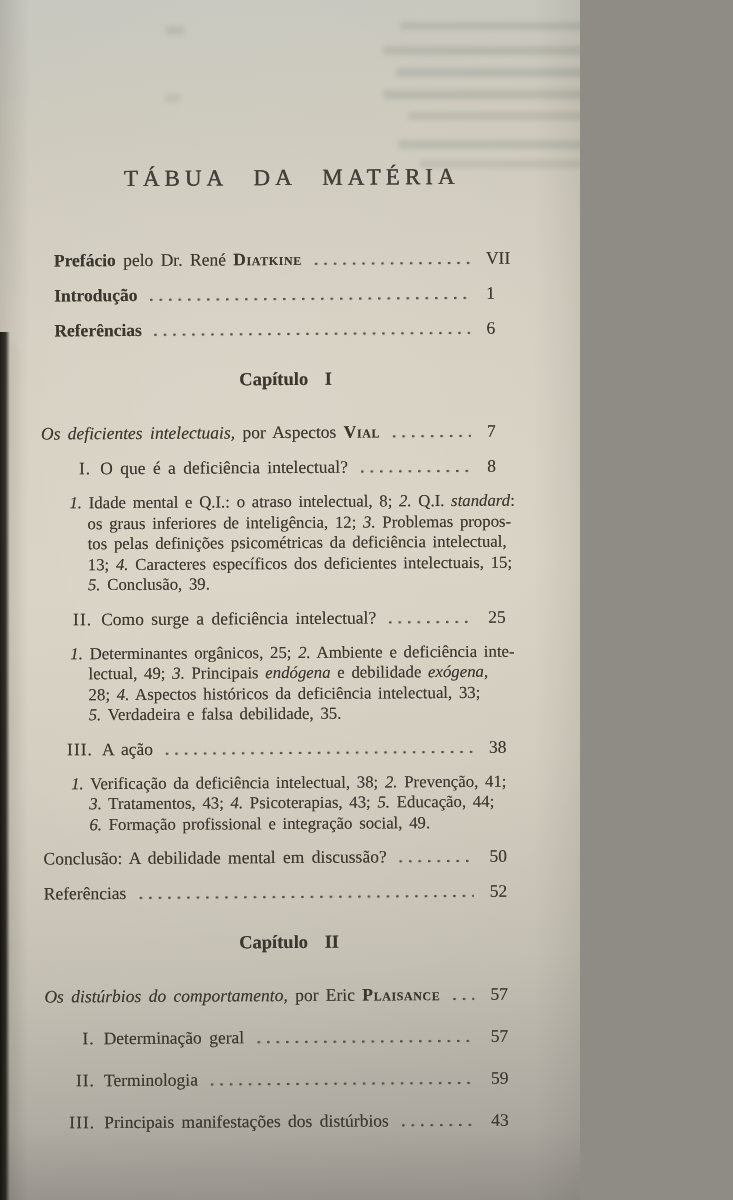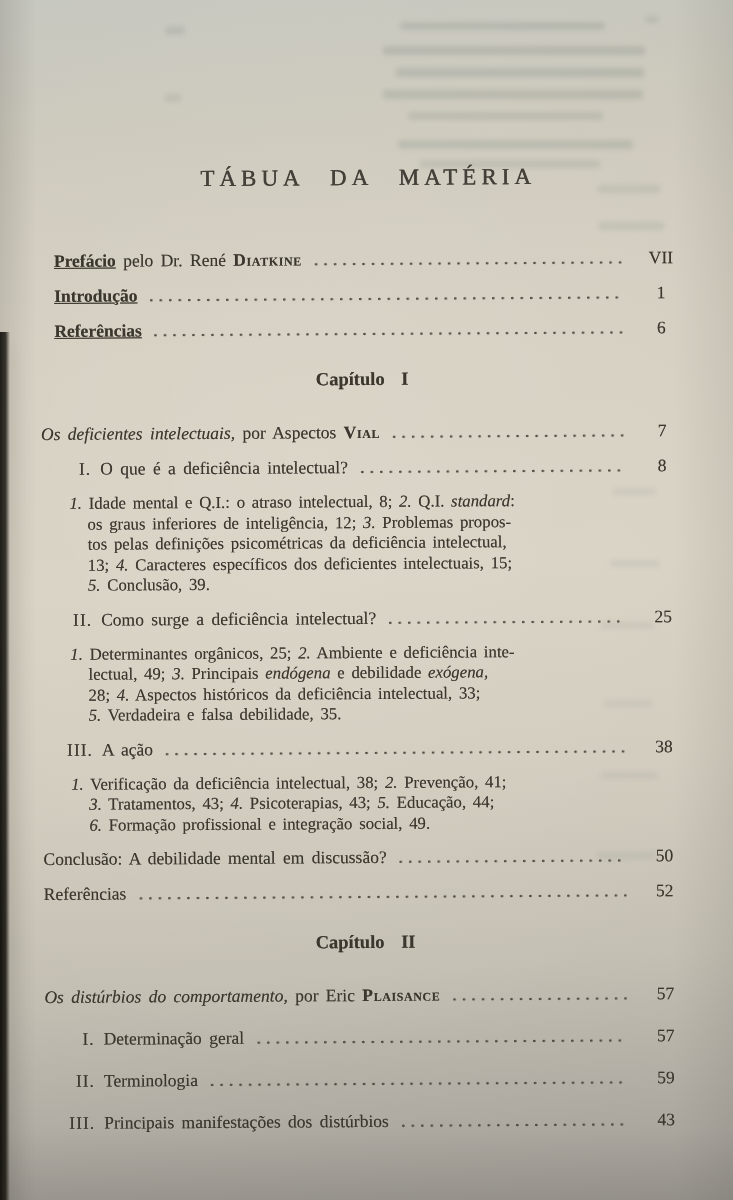--- a/index.html
+++ b/index.html
@@ -1,21 +1,21 @@
 <!DOCTYPE html>
 <html><head>
 <meta charset="utf-8">
 <style>
   html, body {
     margin: 0; padding: 0;
     background: #8f8c85;
   }
   .photo {
     position: relative;
-    width: 733px; height: 1200px;
+    width: 580px; height: 1200px;
     overflow: hidden;
     background:
       linear-gradient(176deg,
         #c6c7bf 0%, #cdc9bc 12%, #d5cfc1 28%, #d8d2c3 48%,
         #d2ccbe 64%, #c4bfb3 80%, #b0aca3 91%, #a09c95 100%);
     font-family: "Liberation Serif", "DejaVu Serif", serif;
   }
   .photo::before {
     content: "";
     position: absolute; inset: 0; z-index: 3; pointer-events: none;
@@ -86,32 +86,32 @@
     flex: 1 1 auto;
     height: 13px;
     margin: 0 16px 1px 10px;
     background-image: radial-gradient(circle at 4px 9px, rgba(62,57,49,0.85) 1.15px, rgba(62,57,49,0) 1.6px);
     background-size: 9.5px 13px;
     background-repeat: repeat-x;
   }
   .pg {
     flex: none;
     min-width: 44px;
-    text-align: center;
+    text-align: left;
   }
   .b-para {
     margin: 3px 0 13px 0;
     font-size: 16.8px;
     line-height: 20.5px;
     word-spacing: 2.5px;
   }
   .b-para .ln { padding-left: 46px; }
   .b-para .ln.first { padding-left: 28px; }
   .seg {}
-  .seg.bold { font-weight: 700; text-decoration: underline; }
+  .seg.bold { font-weight: 700; }
   .seg.italic { font-style: italic; }
   .seg.sc { font-variant: small-caps; letter-spacing: 0.6px; font-weight: bold; }
 </style>
 </head>
 <body>
 
 <div class="photo">
 
   <div class="bleed">
     <div class="bm" style="left:400px; top:22px;  width:205px; height:8px; opacity:.40;"></div>

